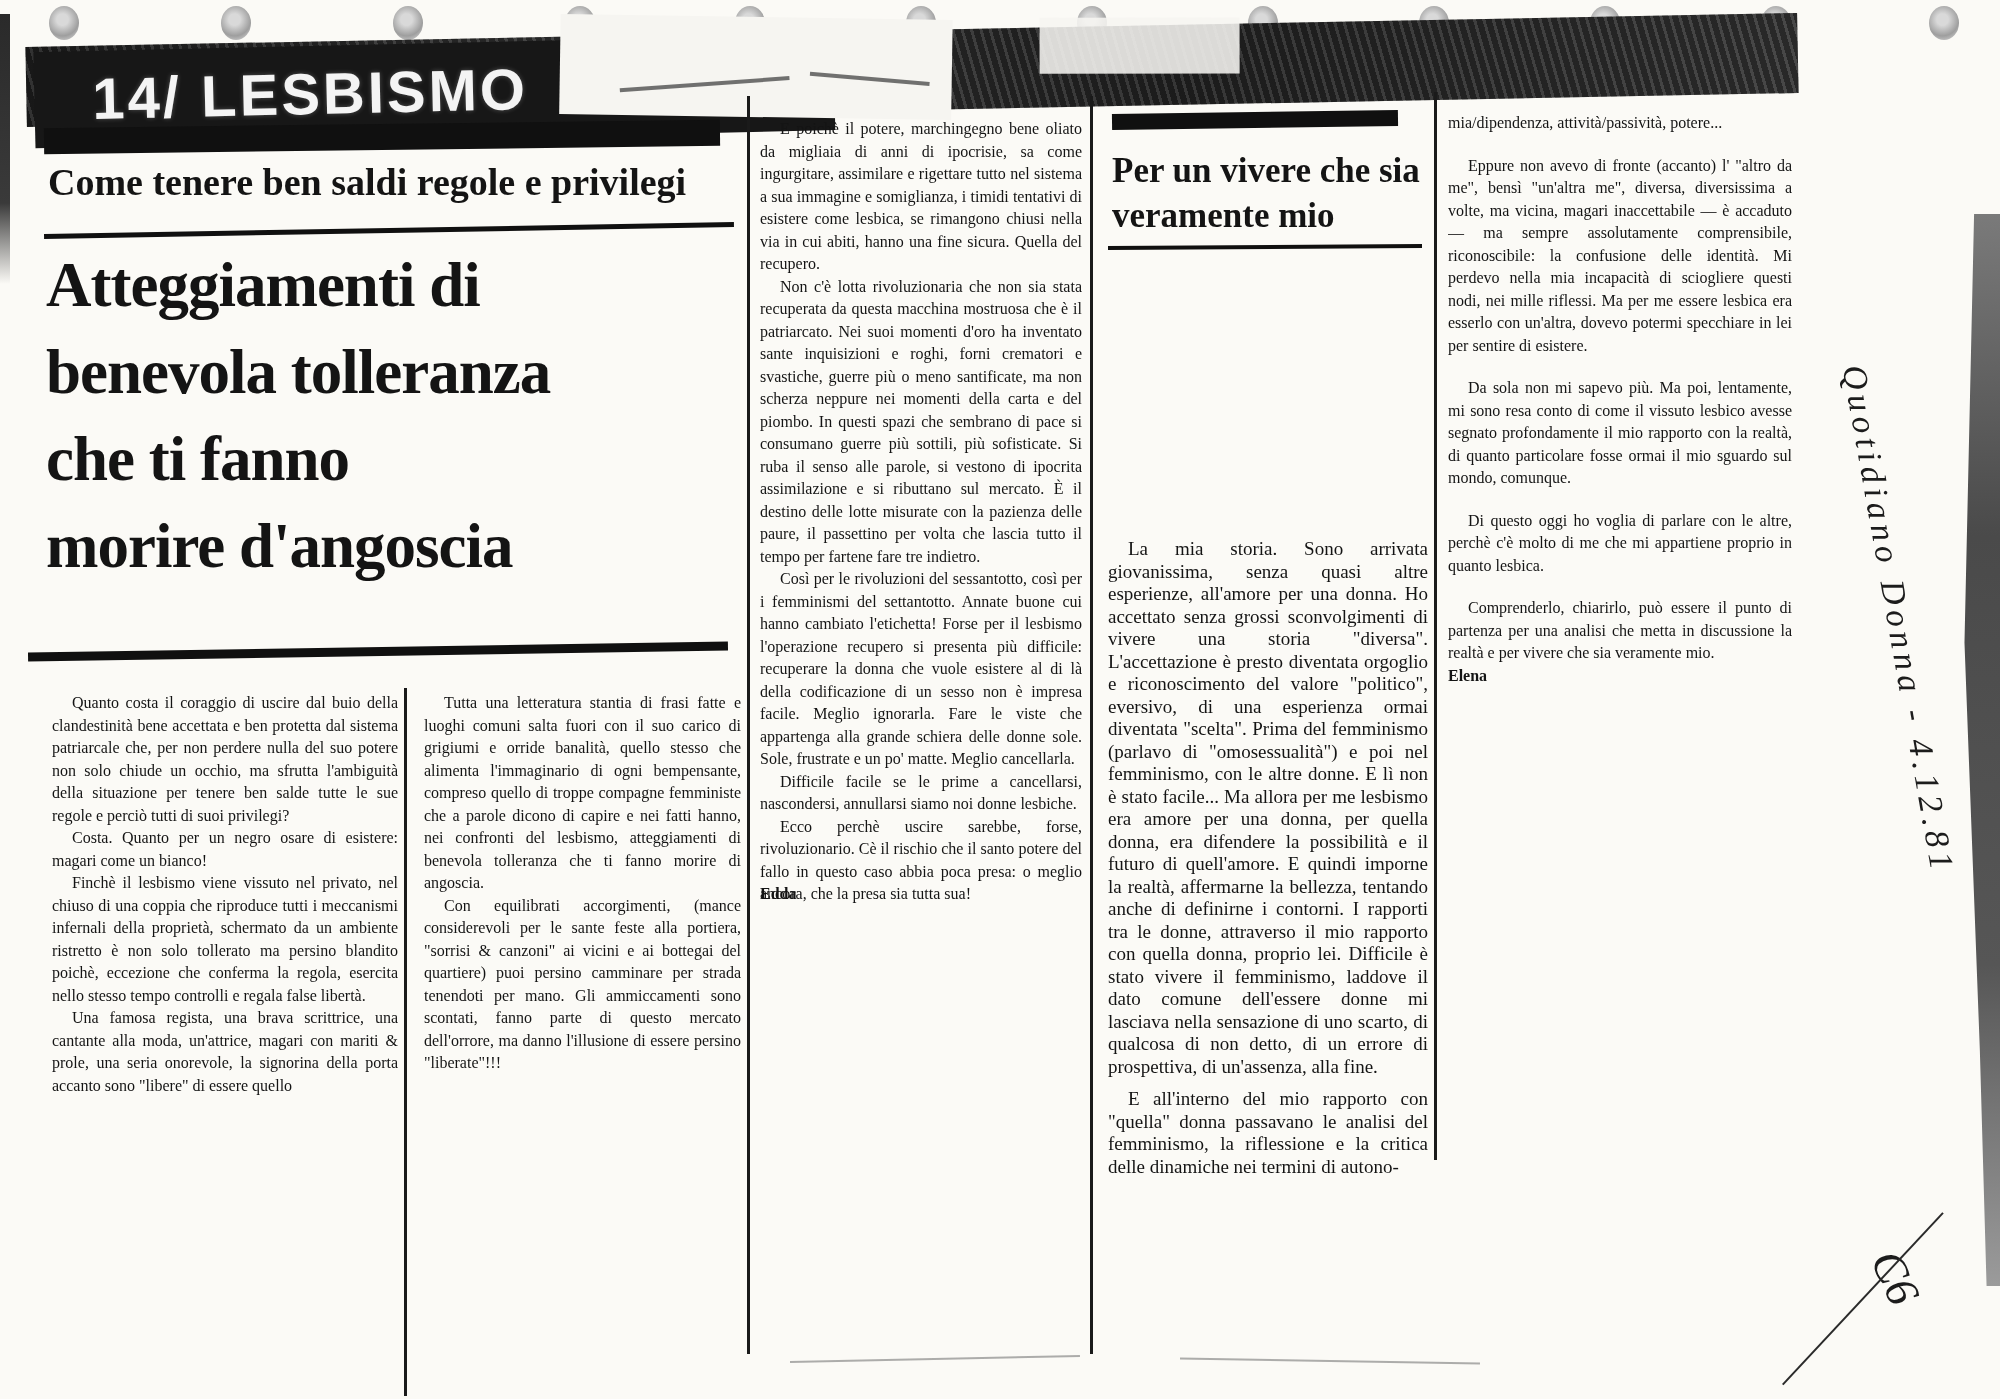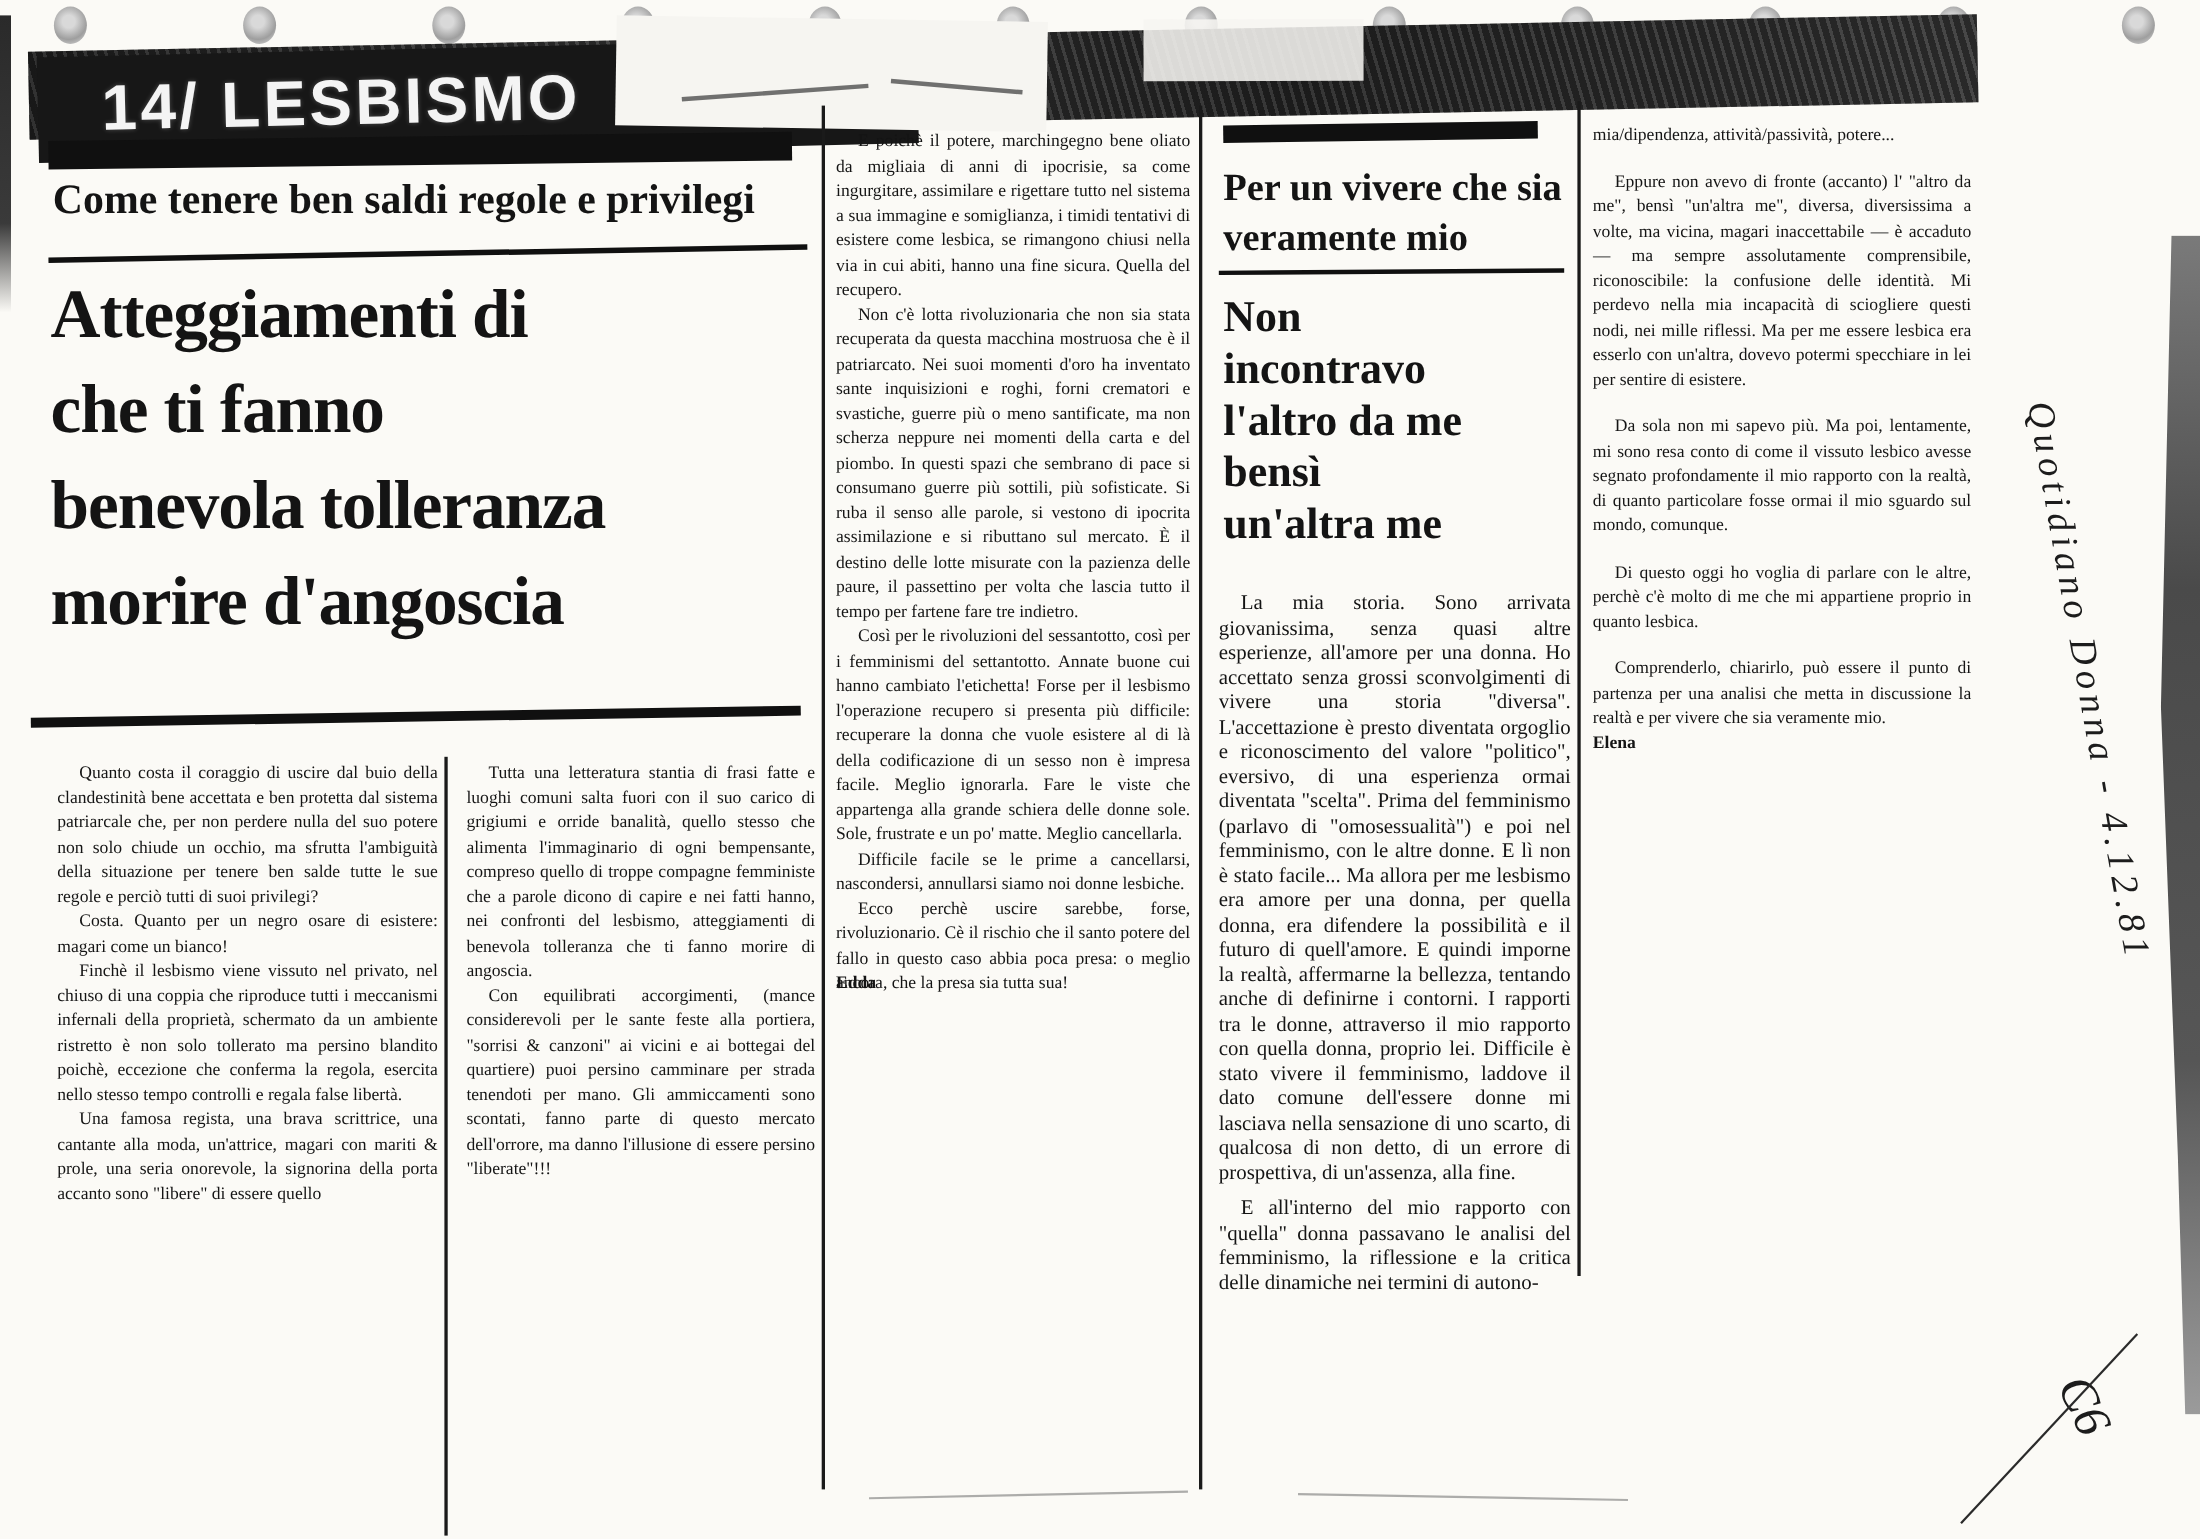--- a/index.html
+++ b/index.html
@@ -154,22 +154,22 @@
     </div>
     <div class="tear2"></div>
   </div>
 
   <div class="hbar bar1"></div>
   <div class="kicker1">Come tenere ben saldi regole e privilegi</div>
   <div class="hbar rule1"></div>
 
   <div class="headline1">
     <div>Atteggiamenti di</div>
+    <div>benevola tolleranza</div>
     <div>che ti fanno</div>
-    <div>benevola tolleranza</div>
     <div>morire d'angoscia</div>
   </div>
 
   <div class="hbar rule2"></div>
 
   <div class="col col1">
     <p class="ind">Quanto costa il coraggio di uscire dal buio della clandestinità bene accettata e ben protetta dal sistema patriarcale che, per non perdere nulla del suo potere non solo chiude un occhio, ma sfrutta l'ambiguità della situazione per tenere ben salde tutte le sue regole e perciò tutti di suoi privilegi?</p>
     <p class="ind">Costa. Quanto per un negro osare di esistere: magari come un bianco!</p>
     <p class="ind">Finchè il lesbismo viene vissuto nel privato, nel chiuso di una coppia che riproduce tutti i meccanismi infernali della proprietà, schermato da un ambiente ristretto è non solo tollerato ma persino blandito poichè, eccezione che conferma la regola, esercita nello stesso tempo controlli e regala false libertà.</p>
     <p class="ind">Una famosa regista, una brava scrittrice, una cantante alla moda, un'attrice, magari con mariti &amp; prole, una seria onorevole, la signorina della porta accanto sono "libere" di essere quello</p>
@@ -195,27 +195,20 @@
 
   <div class="vd vd3"></div>
 
   <div class="hbar bar2"></div>
   <div class="kicker2">
     <div>Per un vivere che sia</div>
     <div>veramente mio</div>
   </div>
   <div class="hbar rule3"></div>
 
-  <div class="headline2">
-    <div>Non</div>
-    <div>incontravo</div>
-    <div>l'altro da me</div>
-    <div>bensì</div>
-    <div>un'altra me</div>
-  </div>
 
   <div class="col col4">
     <p class="ind">La mia storia. Sono arrivata giovanissima, senza quasi altre esperienze, all'amore per una donna. Ho accettato senza grossi sconvolgimenti di vivere una storia "diversa". L'accettazione è presto diventata orgoglio e riconoscimento del valore "politico", eversivo, di una esperienza ormai diventata "scelta". Prima del femminismo (parlavo di "omosessualità") e poi nel femminismo, con le altre donne. E lì non è stato facile... Ma allora per me lesbismo era amore per una donna, per quella donna, era difendere la possibilità e il futuro di quell'amore. E quindi imporne la realtà, affermarne la bellezza, tentando anche di definirne i contorni. I rapporti tra le donne, attraverso il mio rapporto con quella donna, proprio lei. Difficile è stato vivere il femminismo, laddove il dato comune dell'essere donne mi lasciava nella sensazione di uno scarto, di qualcosa di non detto, di un errore di prospettiva, di un'assenza, alla fine.</p>
     <p class="ind gap">E all'interno del mio rapporto con "quella" donna passavano le analisi del femminismo, la riflessione e la critica delle dinamiche nei termini di autono-</p>
   </div>
 
   <div class="vd vd4"></div>
 
   <div class="col col5">
     <p>mia/dipendenza, attività/passività, potere...</p>

